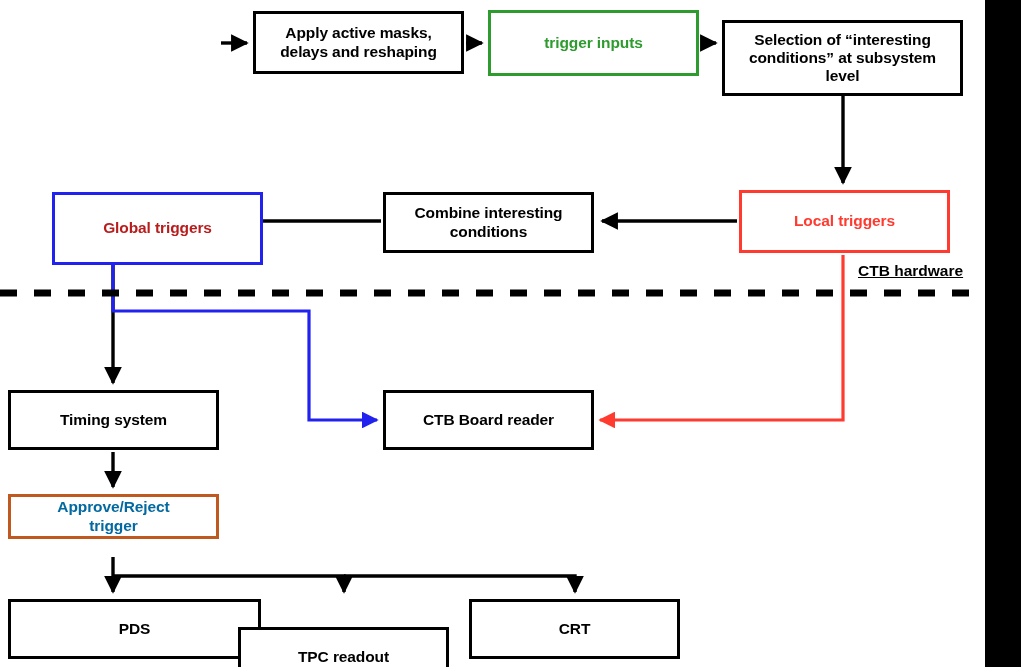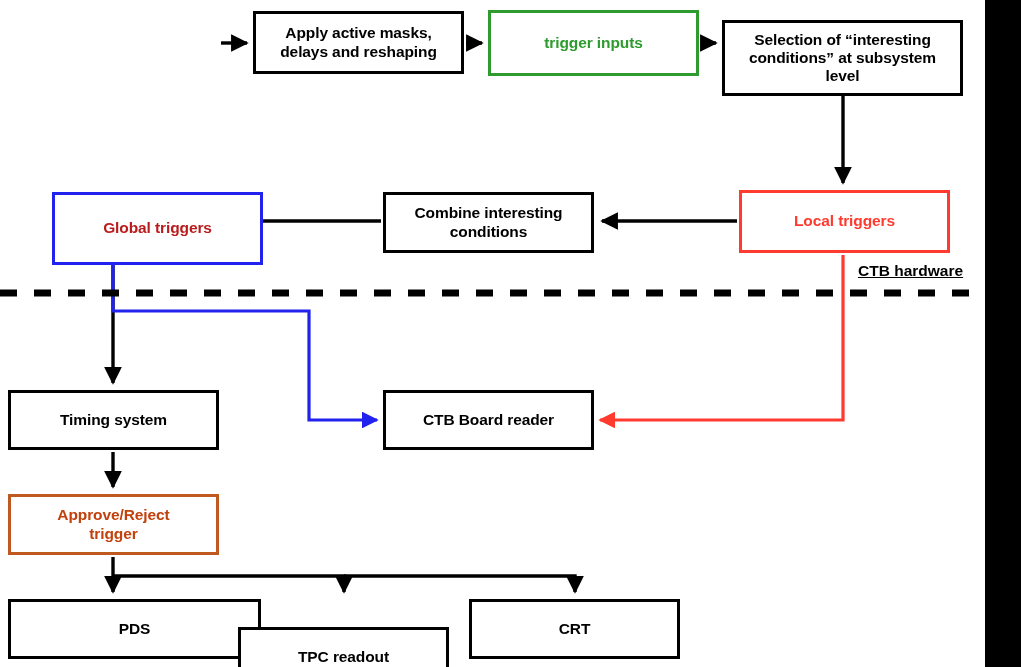--- a/index.html
+++ b/index.html
@@ -122,21 +122,21 @@
   <div class="node-box" style="left: 383px; top: 192px; width: 211px; height: 61px; border: 3px solid rgb(0, 0, 0); color: rgb(0, 0, 0);">
     <span class="node-label">Combine interesting
 conditions</span>
   </div>
   <div class="node-box" style="left: 8px; top: 390px; width: 211px; height: 60px; border: 3px solid rgb(0, 0, 0); color: rgb(0, 0, 0);">
     <span class="node-label">Timing system</span>
   </div>
   <div class="node-box" style="left: 383px; top: 390px; width: 211px; height: 60px; border: 3px solid rgb(0, 0, 0); color: rgb(0, 0, 0);">
     <span class="node-label">CTB Board reader</span>
   </div>
-  <div class="node-box" style="left: 8px; top: 494px; width: 211px; height: 61px; border: 3px solid rgb(192, 89, 31); color: #c2410c; justify-content: flex-end;">
+  <div class="node-box" style="left: 8px; top: 494px; width: 211px; height: 45px; border: 3px solid rgb(192, 89, 31); color: #0369a1; justify-content: flex-end;">
     <span class="node-label">Approve/Reject
 trigger</span>
   </div>
   <div class="node-box" style="left: 8px; top: 599px; width: 253px; height: 60px; border: 3px solid rgb(0, 0, 0); color: rgb(0, 0, 0);">
     <span class="node-label">PDS</span>
   </div>
   <div class="node-box" style="left: 238px; top: 599px; width: 211px; height: 60px; border: 3px solid rgb(0, 0, 0); color: rgb(0, 0, 0); margin-top: 28px;">
     <span class="node-label">TPC readout</span>
   </div>
   <div class="node-box" style="left: 469px; top: 599px; width: 211px; height: 60px; border: 3px solid rgb(0, 0, 0); color: rgb(0, 0, 0);">

